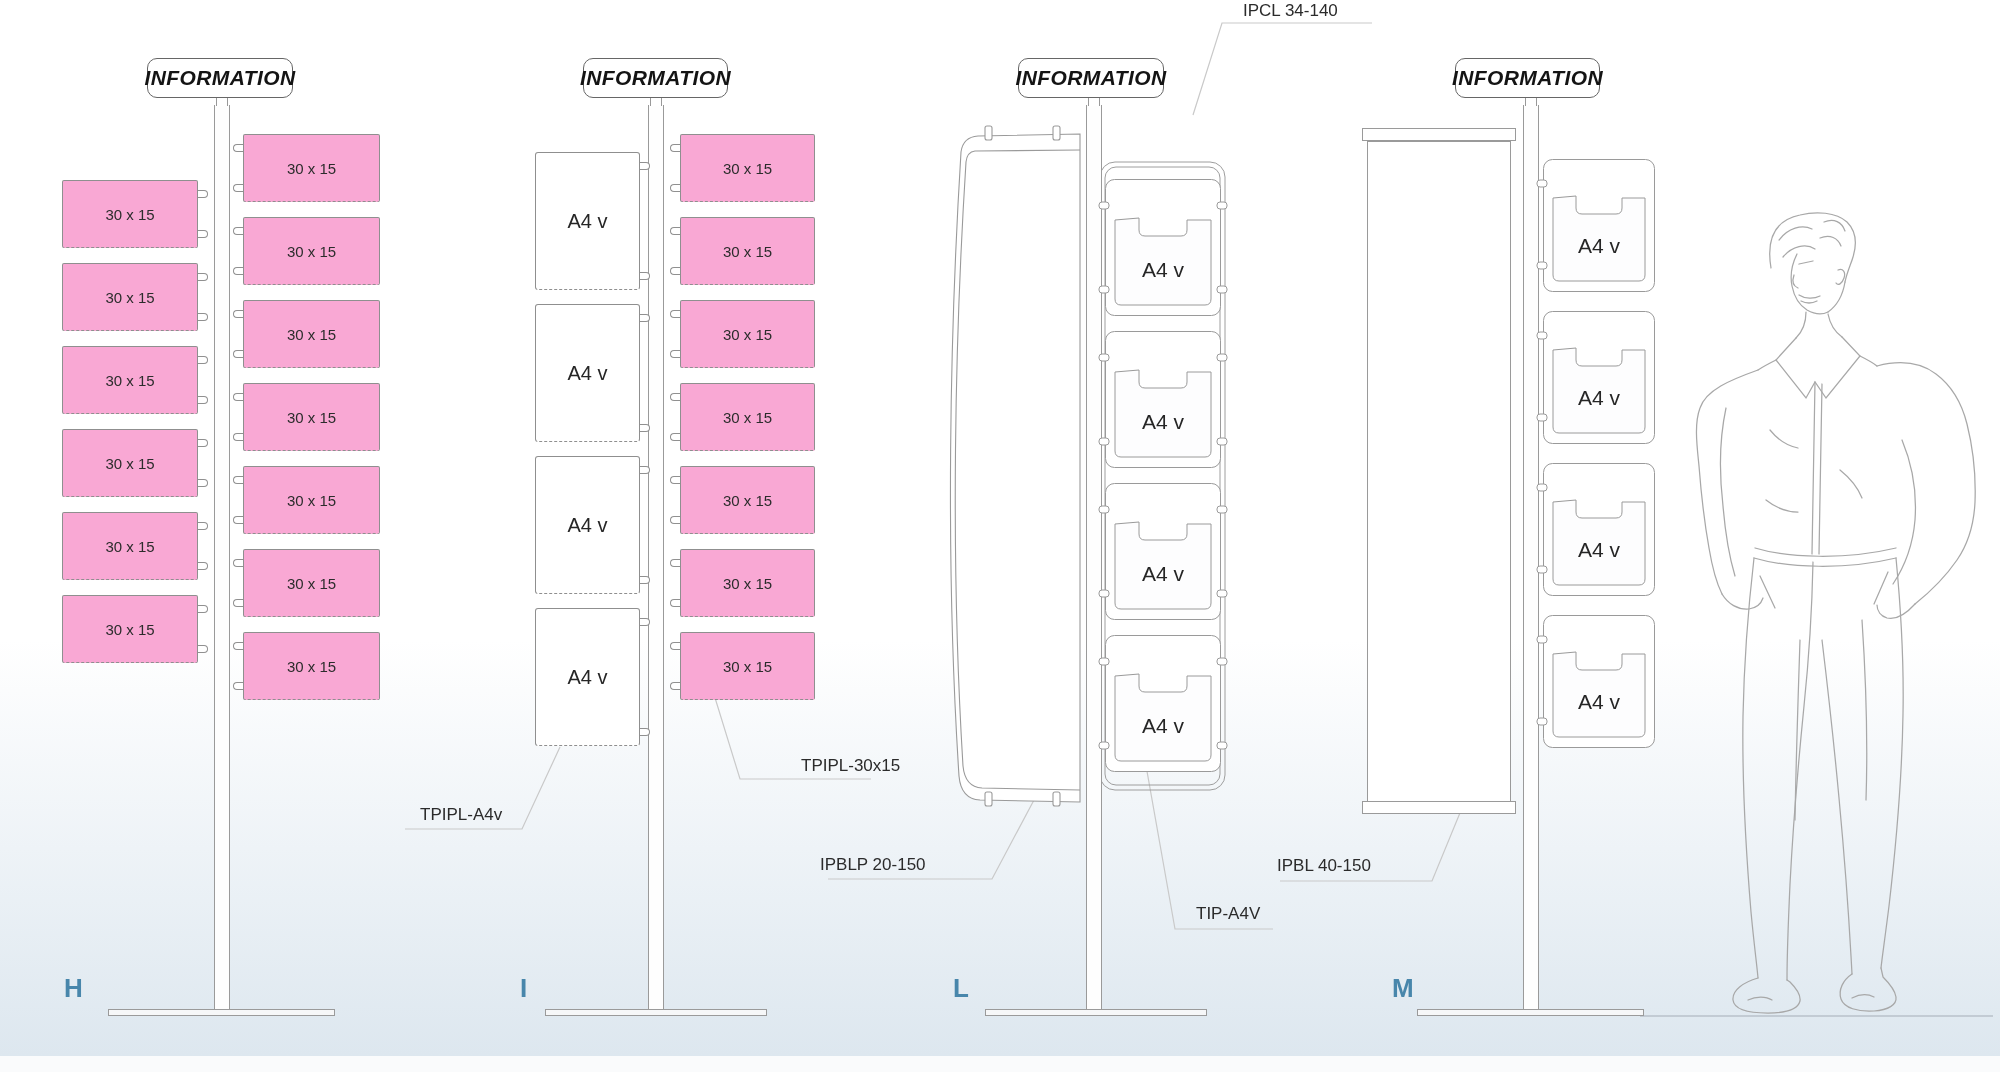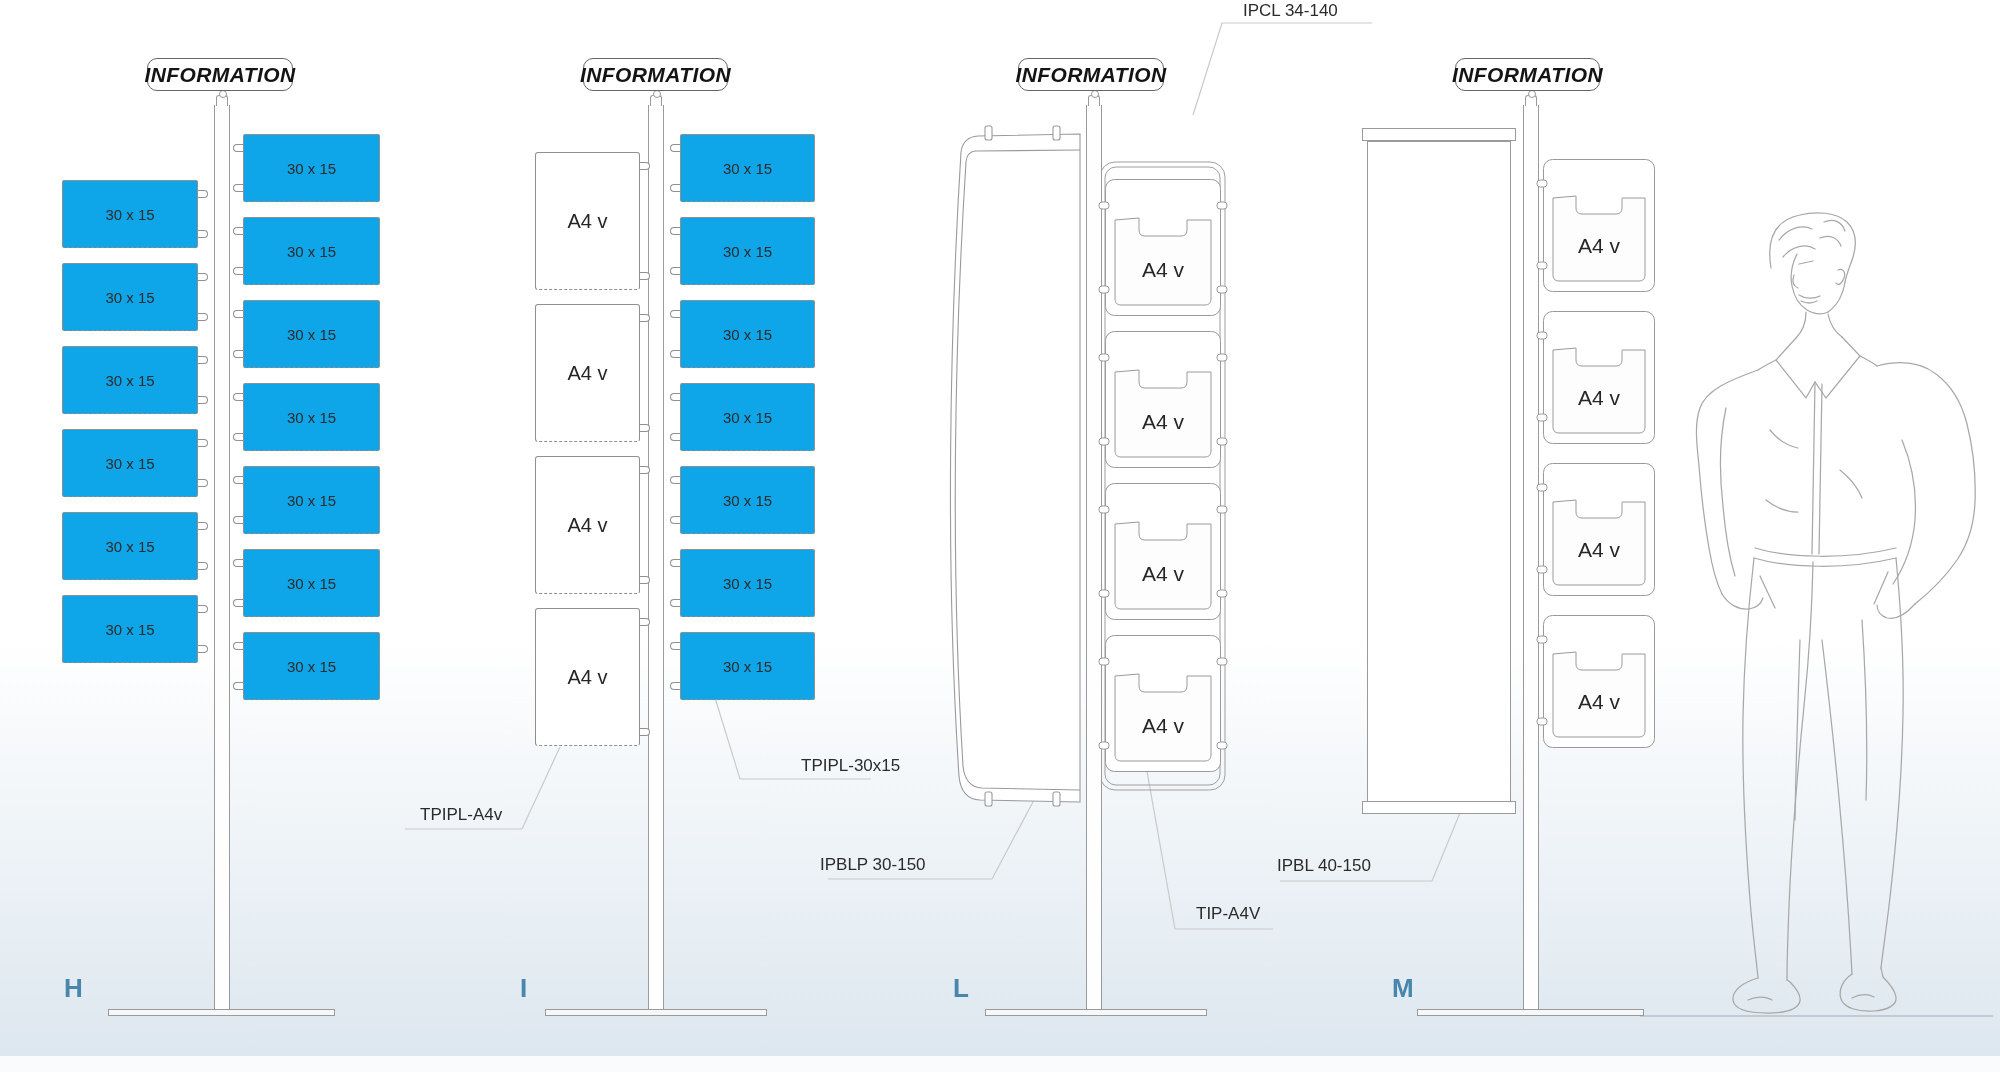--- a/index.html
+++ b/index.html
@@ -4,33 +4,33 @@
 <style>
   html,body{margin:0;padding:0;background:#fff;}
   .stage{position:relative;width:2000px;height:1072px;overflow:hidden;background:#fff;
          font-family:"Liberation Sans",sans-serif;}
   .bg-grad{position:absolute;left:0;top:640px;width:2000px;height:416px;
            background:linear-gradient(to bottom,rgba(222,231,240,0) 0%,#dde7ef 100%);}
   .bg-strip{position:absolute;left:0;top:1056px;width:2000px;height:16px;background:#fafbfc;}
   .layer{position:absolute;inset:0;}
   svg.overlay{position:absolute;left:0;top:0;pointer-events:none;}
 
-  .sign{position:absolute;height:33px;box-sizing:border-box;border:1.6px solid #666;
+  .sign{position:absolute;height:40px;box-sizing:border-box;border:1.6px solid #666;
         border-radius:10px;background:#fff;display:flex;align-items:center;justify-content:center;}
   .sign span{font-style:italic;font-weight:800;font-size:21px;letter-spacing:.4px;color:#141414;}
   .knob{position:absolute;width:12px;height:11px;box-sizing:border-box;border:1px solid #999;
         border-bottom:none;background:#fff;border-radius:3px 3px 0 0;}
   .knob::before{content:"";position:absolute;left:2px;top:-6px;width:6px;height:6px;
         border:1px solid #999;border-radius:50%;background:#fff;}
   .pole{position:absolute;width:16px;top:105px;height:907px;box-sizing:border-box;
         background:#fefefe;border-left:1px solid #9a9a9a;border-right:1px solid #9a9a9a;}
   .base{position:absolute;height:7px;top:1009px;box-sizing:border-box;border:1px solid #9a9a9a;
         background:#f6f7f8;}
   .cols{position:absolute;display:flex;flex-direction:column;}
-  .pocket30{box-sizing:border-box;height:68px;background:#0ea5e9;border:1px solid #8f8f8f;
+  .pocket30{box-sizing:border-box;height:68px;background:#f9a8d4;border:1px solid #8f8f8f;
         border-bottom-style:dashed;border-radius:2px;position:relative;
         display:flex;align-items:center;justify-content:center;}
   .pocket30 span{font-size:15px;color:#2c2c2c;}
   .pocketA4{box-sizing:border-box;height:138px;background:#fff;border:1px solid #8f8f8f;
         border-bottom-style:dashed;border-radius:3px;position:relative;
         display:flex;align-items:center;justify-content:center;}
   .pocketA4 span{font-size:20px;color:#262626;}
   .clip-left::before,.clip-left::after{content:"";position:absolute;left:-11px;width:10px;height:8px;
         box-sizing:border-box;border:1px solid #909090;border-right:none;background:#fff;
         border-radius:4px 0 0 4px;}
@@ -354,16 +354,16 @@
         </svg>
       </div>
       </div>
     <div class="base" style="left:1417px;width:227px"></div>
     <div class="letter" style="left:1392px">M</div>
   </div>
 
   <div class="anno" style="left:1243px;top:1px">IPCL 34-140</div>
   <div class="anno" style="left:420px;top:805px">TPIPL-A4v</div>
   <div class="anno" style="left:801px;top:756px">TPIPL-30x15</div>
-  <div class="anno" style="left:820px;top:855px">IPBLP 30-150</div>
+  <div class="anno" style="left:820px;top:855px">IPBLP 20-150</div>
   <div class="anno" style="left:1196px;top:904px">TIP-A4V</div>
   <div class="anno" style="left:1277px;top:856px">IPBL 40-150</div>
 </div>
 
 </body></html>

